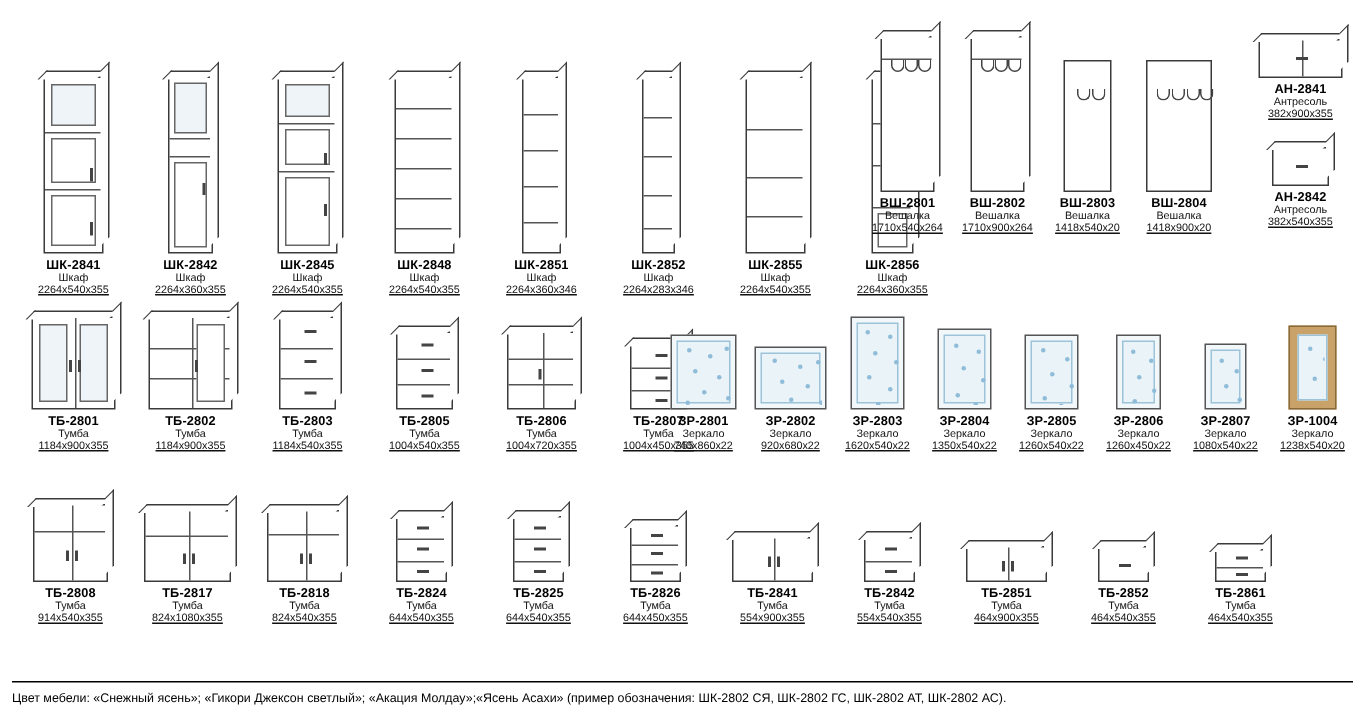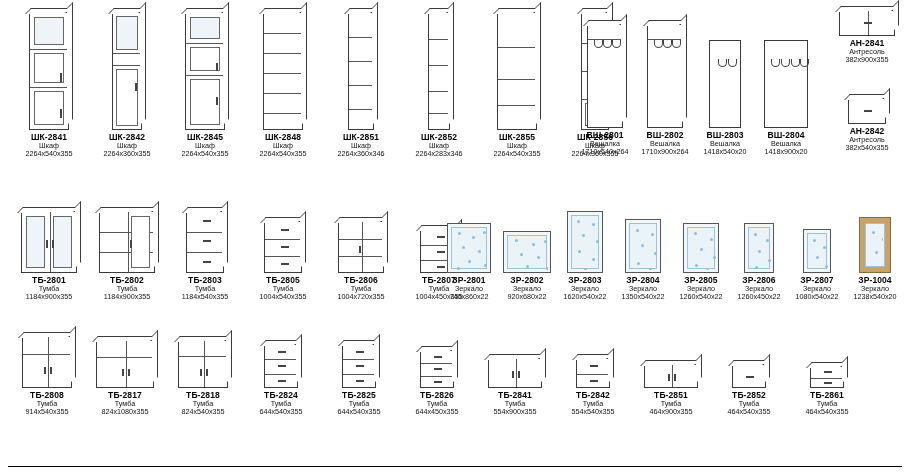--- a/index.html
+++ b/index.html
@@ -17,21 +17,21 @@
 
   .item{
     display:flex;flex-direction:column;align-items:center;
     text-align:center;
   }
   .art{position:relative;display:flex;align-items:flex-end;justify-content:center;}
 
   .cap{line-height:1.08;margin-top:3px;}
   .cap .code{font-size:8.5px;font-weight:bold;color:#000;letter-spacing:.1px;}
   .cap .kind{font-size:7.2px;color:#111;}
-  .cap .dim{font-size:7.2px;color:#111;}
+  .cap .dim{font-size:7.2px;color:#111;text-decoration:underline;}
 
   
   .box{
     box-sizing:border-box;
     border:1px solid #3a3a3a;
     background:#fff;
     position:relative;
   }
   .box.top3d::before{
     content:"";position:absolute;left:-5px;top:-5px;width:100%;height:5px;
@@ -106,21 +106,21 @@
           <div class="handle" style="left:22px;top:70px;width:2px;height:8px;"></div>
         </div>
       </div>
       <div class="cap">
         <div class="code">ШК-2842</div>
         <div class="kind">Шкаф</div>
         <div class="dim">2264х360х355</div>
       </div>
     </div>
 
-    <div class="item" style="width:78px;">
+    <div class="item" style="width:78px;margin-top:39px;">
       <div class="art" style="height:122px;">
         <div class="box top3d side3d" style="width:40px;height:118px;">
           <div class="hline" style="top:30px;"></div>
           <div class="hline" style="top:62px;"></div>
           <div class="panel glass" style="left:4px;top:4px;right:4px;height:22px;"></div>
           <div class="panel" style="left:4px;top:34px;right:4px;height:24px;"></div>
           <div class="panel" style="left:4px;top:66px;right:4px;bottom:4px;"></div>
           <div class="handle" style="left:30px;top:50px;width:2px;height:8px;"></div>
           <div class="handle" style="left:30px;top:84px;width:2px;height:8px;"></div>
         </div>
@@ -272,21 +272,21 @@
       </div>
       <div class="cap">
         <div class="code">ВШ-2804</div>
         <div class="kind">Вешалка</div>
         <div class="dim">1418х900х20</div>
       </div>
     </div>
   </div>
 
   <div>
-    <div class="item" style="position:absolute;left:830px;top:4px;width:74px;">
+    <div class="item" style="position:absolute;left:830px;top:20px;width:74px;">
       <div class="art" style="height:32px;">
         <div class="box top3d side3d" style="width:56px;height:26px;">
           <div class="vline" style="left:28px;"></div>
           <div class="handle" style="left:24px;top:11px;width:8px;height:2px;"></div>
         </div>
       </div>
       <div class="cap">
         <div class="code">АН-2841</div>
         <div class="kind">Антресоль</div>
         <div class="dim">382х900х355</div>
@@ -749,15 +749,16 @@
       </div>
       <div class="cap">
         <div class="code">ТБ-2861</div>
         <div class="kind">Тумба</div>
         <div class="dim">464х540х355</div>
       </div>
     </div>
   </div>
 
   <div class="footer">
+    <div>Цвет мебели: «Снежный ясень»; «Гикори Джексон светлый»; «Акация Молдау»;«Ясень Асахи» (пример обозначения: ШК-2802 СЯ, ШК-2802 ГС, ШК-2802 АТ, ШК-2802 АС).</div>
   </div>
 
 </div>
 
 </body></html>

